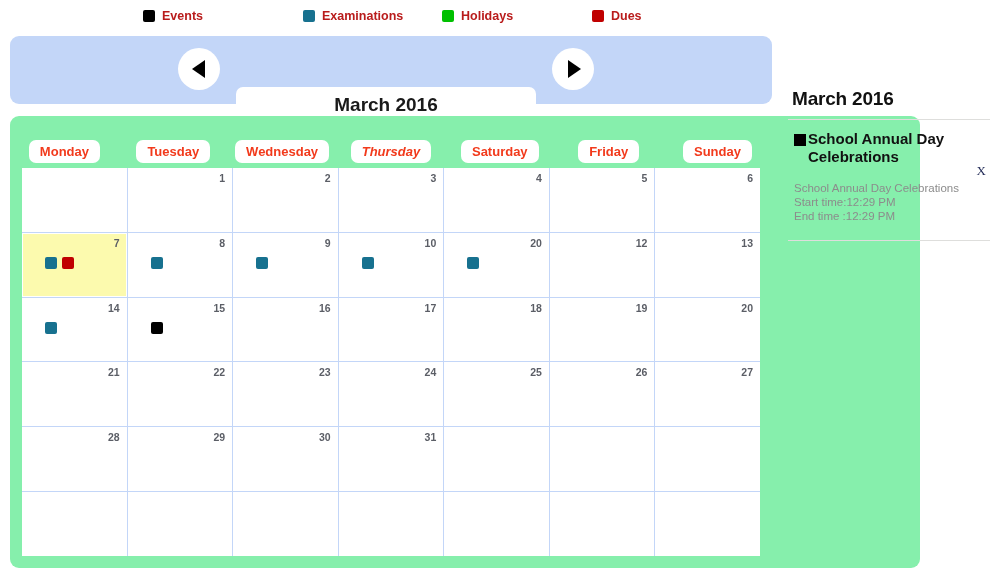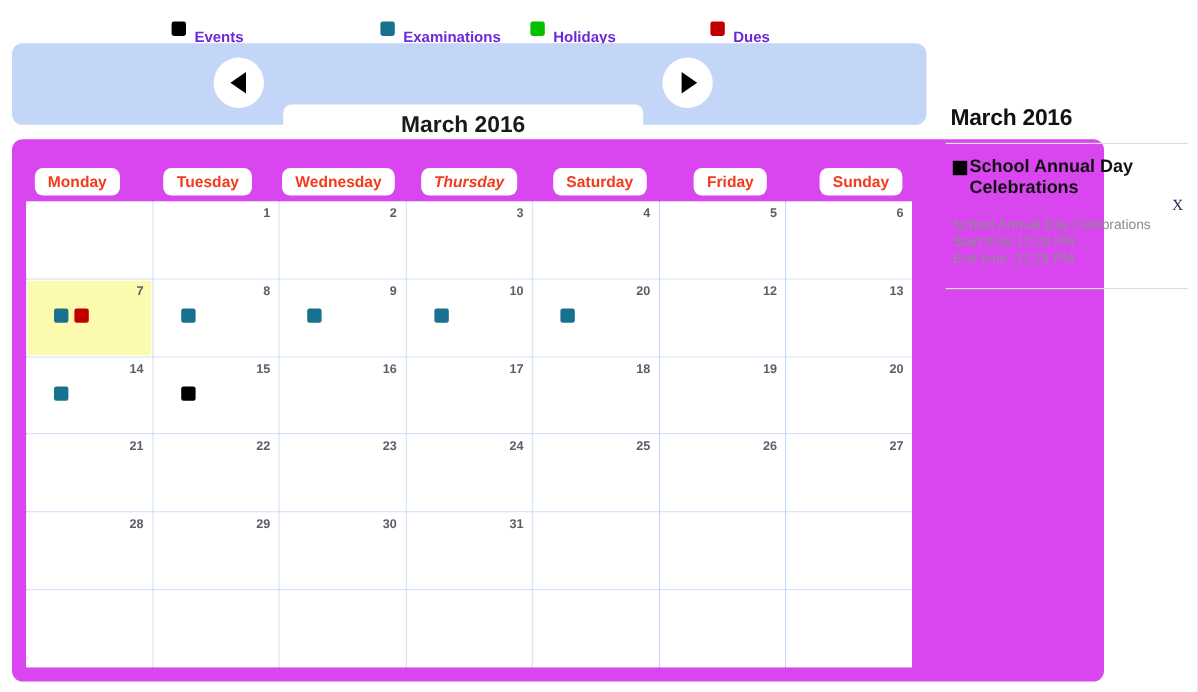--- a/index.html
+++ b/index.html
@@ -33,25 +33,24 @@
   }
   .legend-swatch {
     width: 12px;
     height: 12px;
     border-radius: 2px;
     display: inline-block;
   }
   .legend-label {
     font-size: 12.5px;
     font-weight: bold;
-    color: #6d28d9;
+    color: #b91c1c;
     margin-left: 7px;
     line-height: 12px;
     white-space: nowrap;
-    margin-top: 15px;
   }
 
   
   #cal-header {
     position: absolute;
     left: 10px;
     top: 36px;
     width: 762px;
     height: 68px;
     background: #c3d6f8;
@@ -101,21 +100,21 @@
     color: #1a1a1a;
   }
 
   
   #cal-body {
     position: absolute;
     left: 10px;
     top: 116px;
     width: 910px;
     height: 452px;
-    background: #d946ef;
+    background: #86efac;
     border-radius: 9px;
     box-sizing: border-box;
   }
   #weekday-row {
     position: absolute;
     left: 0;
     top: 0;
     width: 762px;
     height: 58px;
     display: flex;
@@ -242,21 +241,21 @@
   #sidebar-bottom-rule { margin-top: 9px; }
 </style>
 </head>
 <body>
 
 <div id="legend">
     <div class="legend-item" style="left: 143px;">
       <span class="legend-swatch" style="background: rgb(0, 0, 0);"></span>
       <span class="legend-label">Events</span>
     </div>
-    <div class="legend-item" style="left: 291px; padding-left: 26px;">
+    <div class="legend-item" style="left: 277px; padding-left: 26px;">
       <span class="legend-swatch" style="background: rgb(23, 113, 143);"></span>
       <span class="legend-label">Examinations</span>
     </div>
     <div class="legend-item" style="left: 442px;">
       <span class="legend-swatch" style="background: rgb(0, 192, 0);"></span>
       <span class="legend-label">Holidays</span>
     </div>
     <div class="legend-item" style="left: 592px;">
       <span class="legend-swatch" style="background: rgb(192, 0, 0);"></span>
       <span class="legend-label">Dues</span>

